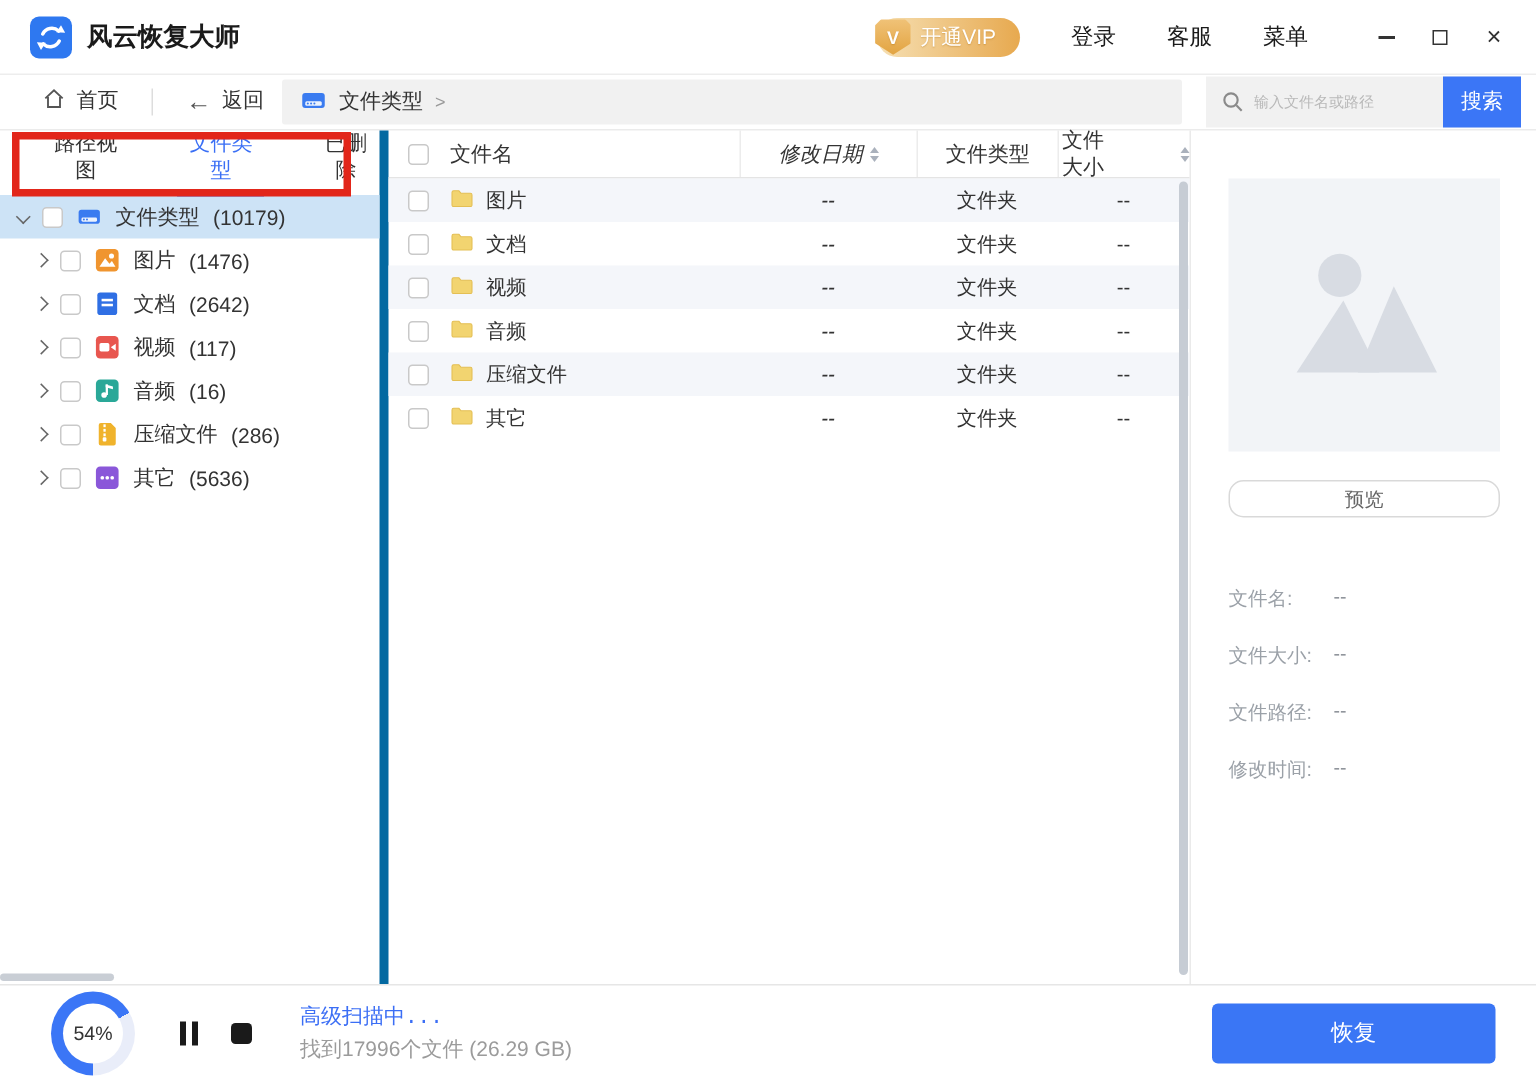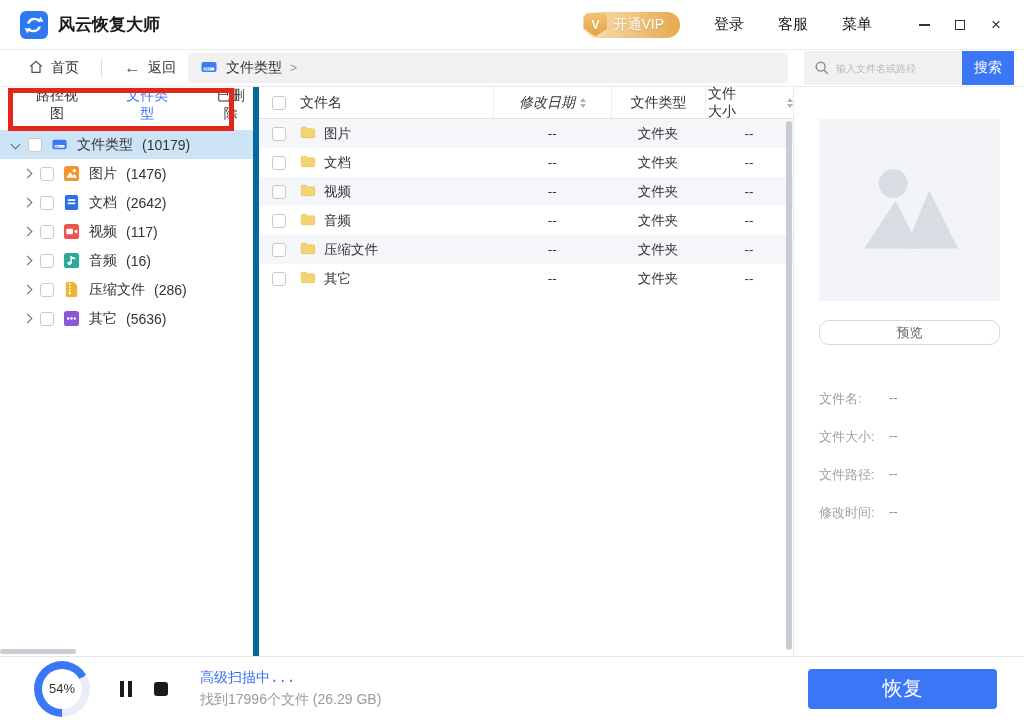--- a/index.html
+++ b/index.html
@@ -16,21 +16,21 @@
   .vip-badge { position:absolute; left:-2px; top:1px; width:24px; height:24px; background:linear-gradient(180deg,#f0c277,#e2a340); clip-path:polygon(50% 100%,0 68%,0 18%,18% 0,82% 0,100% 18%,100% 68%); color:#fff; font-weight:bold; font-size:12px; display:flex; align-items:center; justify-content:center; }
   .tb-link { font-size:15px; color:#1a1a1a; margin-left:34px; cursor:pointer; background:none; border:none; }
   .win-controls { display:flex; align-items:center; margin-left:30px; }
   .win-btn { width:28px; height:28px; display:flex; align-items:center; justify-content:center; cursor:pointer; margin-left:8px; }
   .ic-min { width:11px; border-top:2px solid #333; display:inline-block; }
   .ic-max { width:10px; height:10px; border:1.5px solid #333; display:inline-block; }
   .ic-close { font-size:17px; color:#333; line-height:1; }
 
   
   .toolbar { height:37px; display:flex; align-items:center; padding:0 10px 0 28px; border-bottom:1px solid #ebebeb; flex:none; }
-  .tool-item { display:flex; align-items:center; gap:7px; font-size:14px; color:#333; cursor:pointer; background:none; border:none; }
+  .tool-item { display:flex; gap:7px; font-size:14px; color:#333; cursor:pointer; background:none; border:none;font-family:Liberation Serif, serif; }
   .tool-divider { width:1px; height:18px; background:#ddd; margin:0 22px; }
   .back-arrow { font-size:17px; color:#555; }
   .breadcrumb { flex:1; height:30px; background:#f1f1f1; border-radius:2px; margin:0 16px 0 12px; display:flex; align-items:center; padding-left:12px; gap:8px; font-size:14px; color:#333; }
   .crumb-sep { color:#999; font-size:12px; }
   .search-wrap { width:210px; height:34px; background:#f1f1f1; display:flex; align-items:center; padding-left:10px; }
   .search-wrap input { flex:1; min-width:0; border:none; background:transparent; outline:none; font-size:10px; color:#333; }
   .search-wrap input::placeholder { color:#b9b9b9; }
   .search-btn { width:52px; height:34px; flex:none; background:#3b76f6; color:#fff; border:none; font-size:14px; cursor:pointer; }
 
   
@@ -89,21 +89,21 @@
   .ring-inner { width:40px; height:40px; border-radius:50%; background:#fff; display:flex; align-items:center; justify-content:center; font-size:13px; color:#333; }
   .ctl-btn { background:none; border:none; cursor:pointer; display:flex; align-items:center; justify-content:center; padding:4px; }
   .pause-btn { margin-left:26px; }
   .ic-pause { display:flex; gap:4px; }
   .ic-pause i { width:4px; height:16px; background:#1a1a1a; display:block; }
   .stop-btn { margin-left:14px; }
   .ic-stop { width:14px; height:14px; background:#1a1a1a; border-radius:3px; display:block; }
   .scan-status { margin-left:28px; display:flex; flex-direction:column; gap:4px; }
   .scan-title { color:#3b6ef5; font-size:14px;font-family:Liberation Mono, monospace; }
   .scan-detail { color:#9b9b9b; font-size:14px; }
-  .recover-btn { margin-left:auto; width:189px; height:40px; background:#3a76f5; border:none; border-radius:4px; color:#fff; font-size:20px; cursor:pointer; }
+  .recover-btn { margin-left:auto; width:189px; height:40px; background:#3a76f5; border:none; border-radius:4px; color:#fff; font-size:15px; cursor:pointer; }
 </style>
 </head>
 <body>
 
 <div class="window">
 
   <header class="titlebar">
     <span class="logo">
       <svg width="22" height="22" viewBox="0 0 28 28">
         <g stroke="#fff" stroke-width="3" fill="none" stroke-linecap="round">

